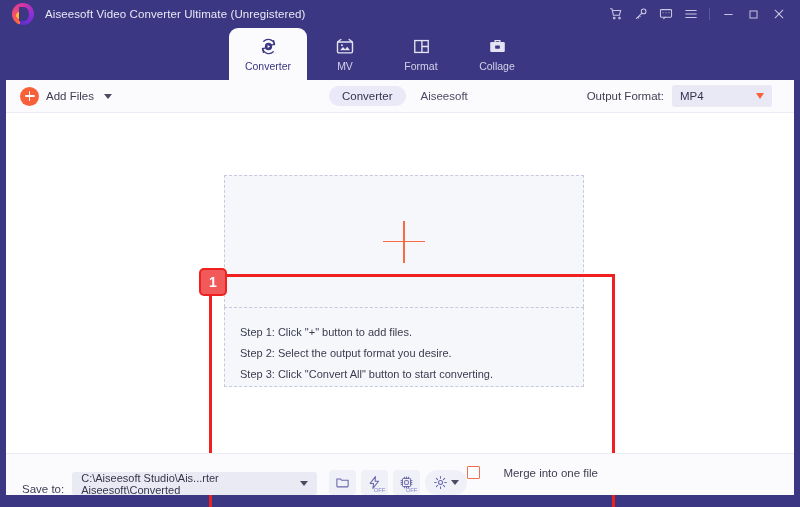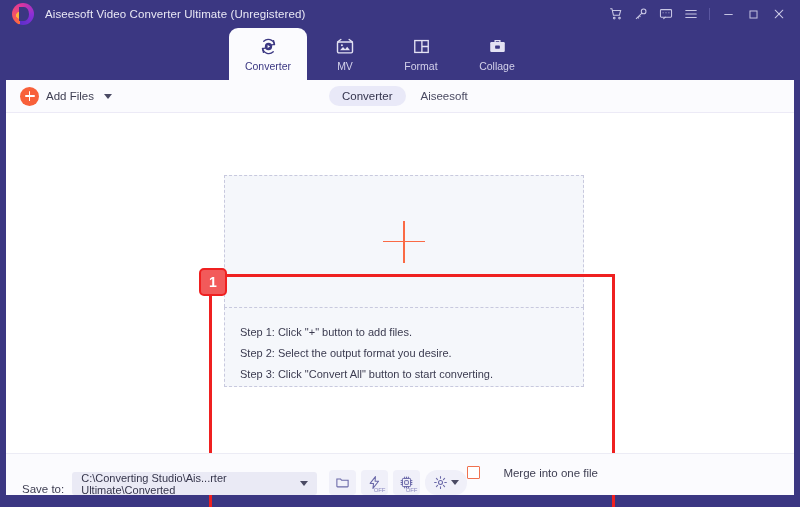--- a/index.html
+++ b/index.html
@@ -352,20 +352,27 @@
       <span class="plus-circle"></span>
       <span class="addfiles-label">Add Files</span>
       <span class="caret-dark"></span>
     </div>
 
     <div class="seg">
       <div class="seg-item on">Converter</div>
       <div class="seg-item">Aiseesoft</div>
     </div>
 
+    <div class="outfmt">
+      <span class="outfmt-label">Output Format:</span>
+      <div class="outfmt-select">
+        <span>MP4</span>
+        <span class="caret-orange"></span>
+      </div>
+    </div>
   </div>
 
   <div class="content">
 
     <div class="dropwrap">
       <div class="dashbox drop-top">
         <span class="big-plus"></span>
       </div>
       <div class="dashbox drop-bottom">
         <div class="step">Step 1: Click "+" button to add files.</div>
@@ -374,21 +381,21 @@
       </div>
     </div>
 
     <div class="annot-box"></div>
     <div class="annot-badge">1</div>
   </div>
 
   <div class="bottombar">
     <span class="saveto-label">Save to:</span>
     <div class="path-box">
-      <span>C:\Converting Studio\Ais...rter Ultimate\Converted</span>
+      <span>C:\Aiseesoft Studio\Ais...rter Aiseesoft\Converted</span>
       <span class="caret-dark2"></span>
     </div>
 
     <div class="icon-btns">
       <div class="ibtn">
         <svg width="15" height="15" viewBox="0 0 24 24" fill="none" stroke="currentColor" stroke-width="1.7">
           <path d="M3 6.5h6l1.6 2H21v9.5a1 1 0 01-1 1H4a1 1 0 01-1-1z"></path>
         </svg>
       </div>
       <div class="ibtn">

